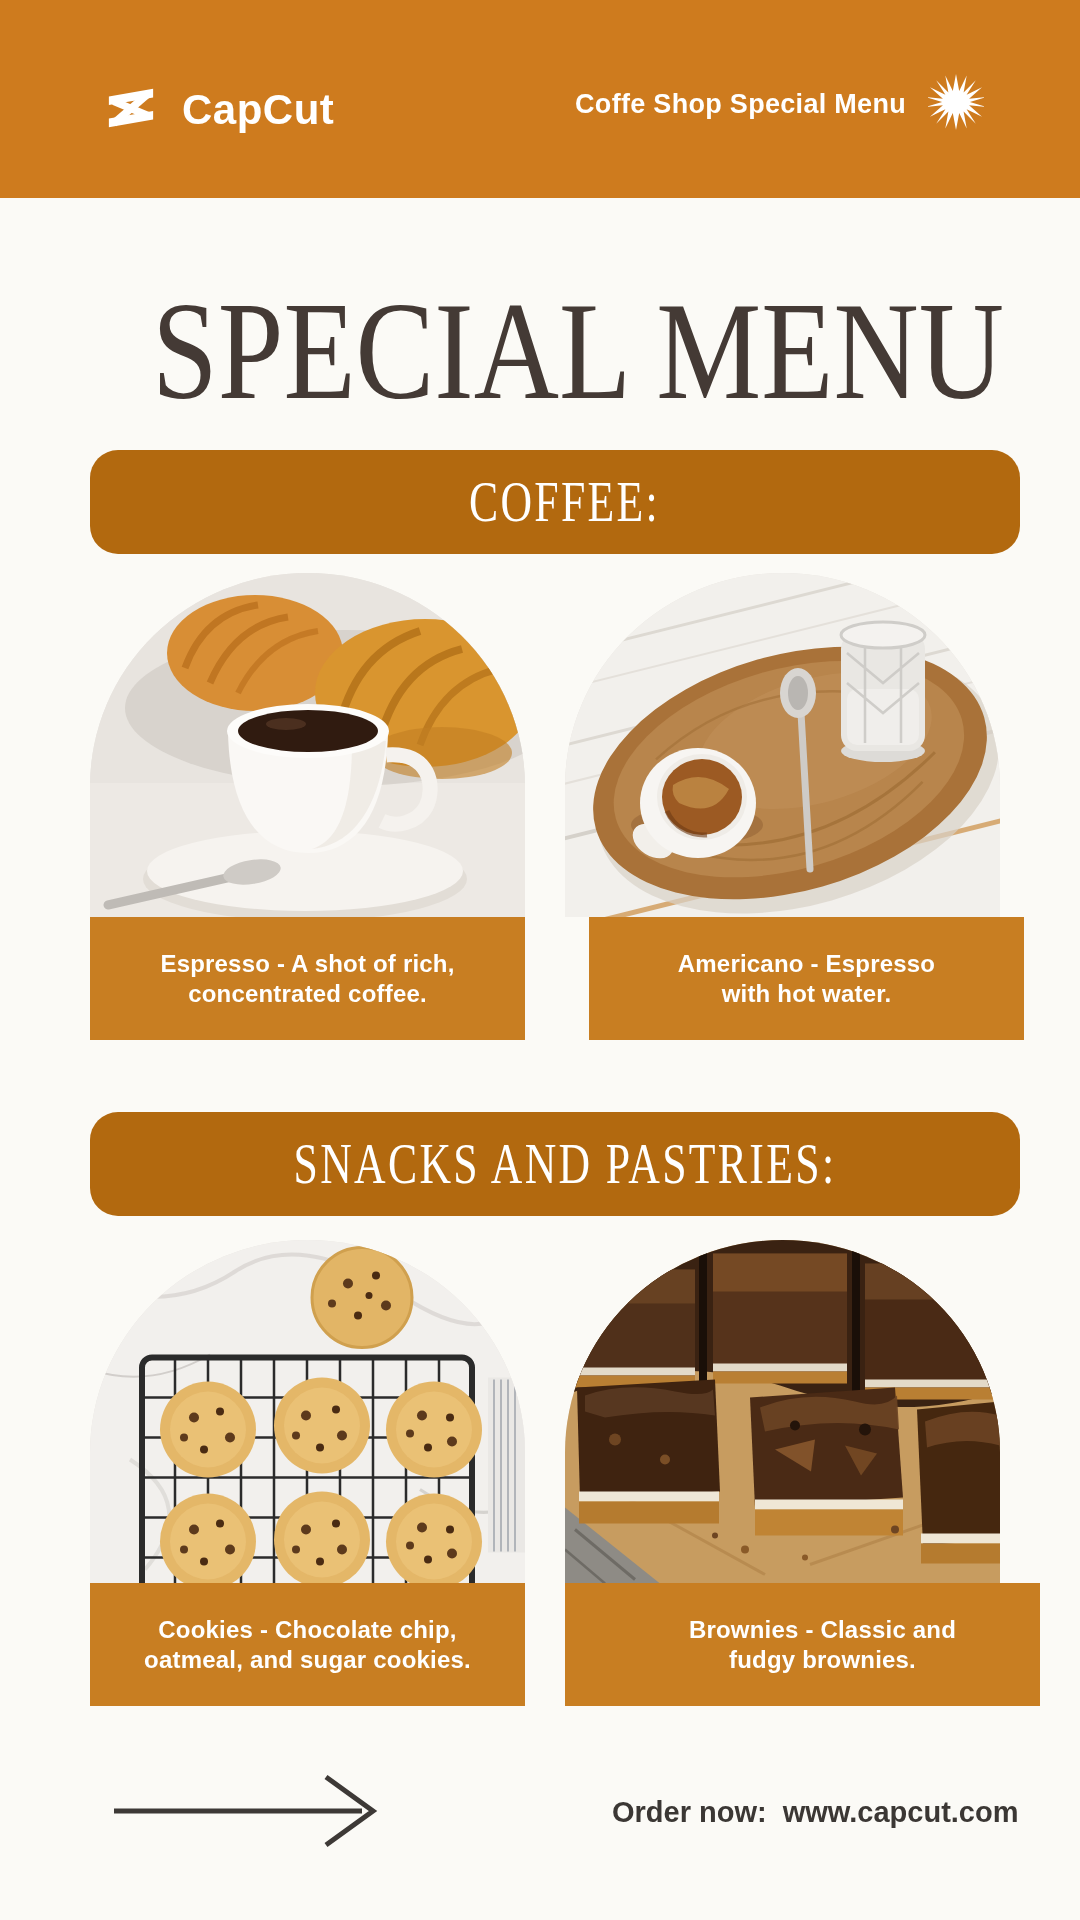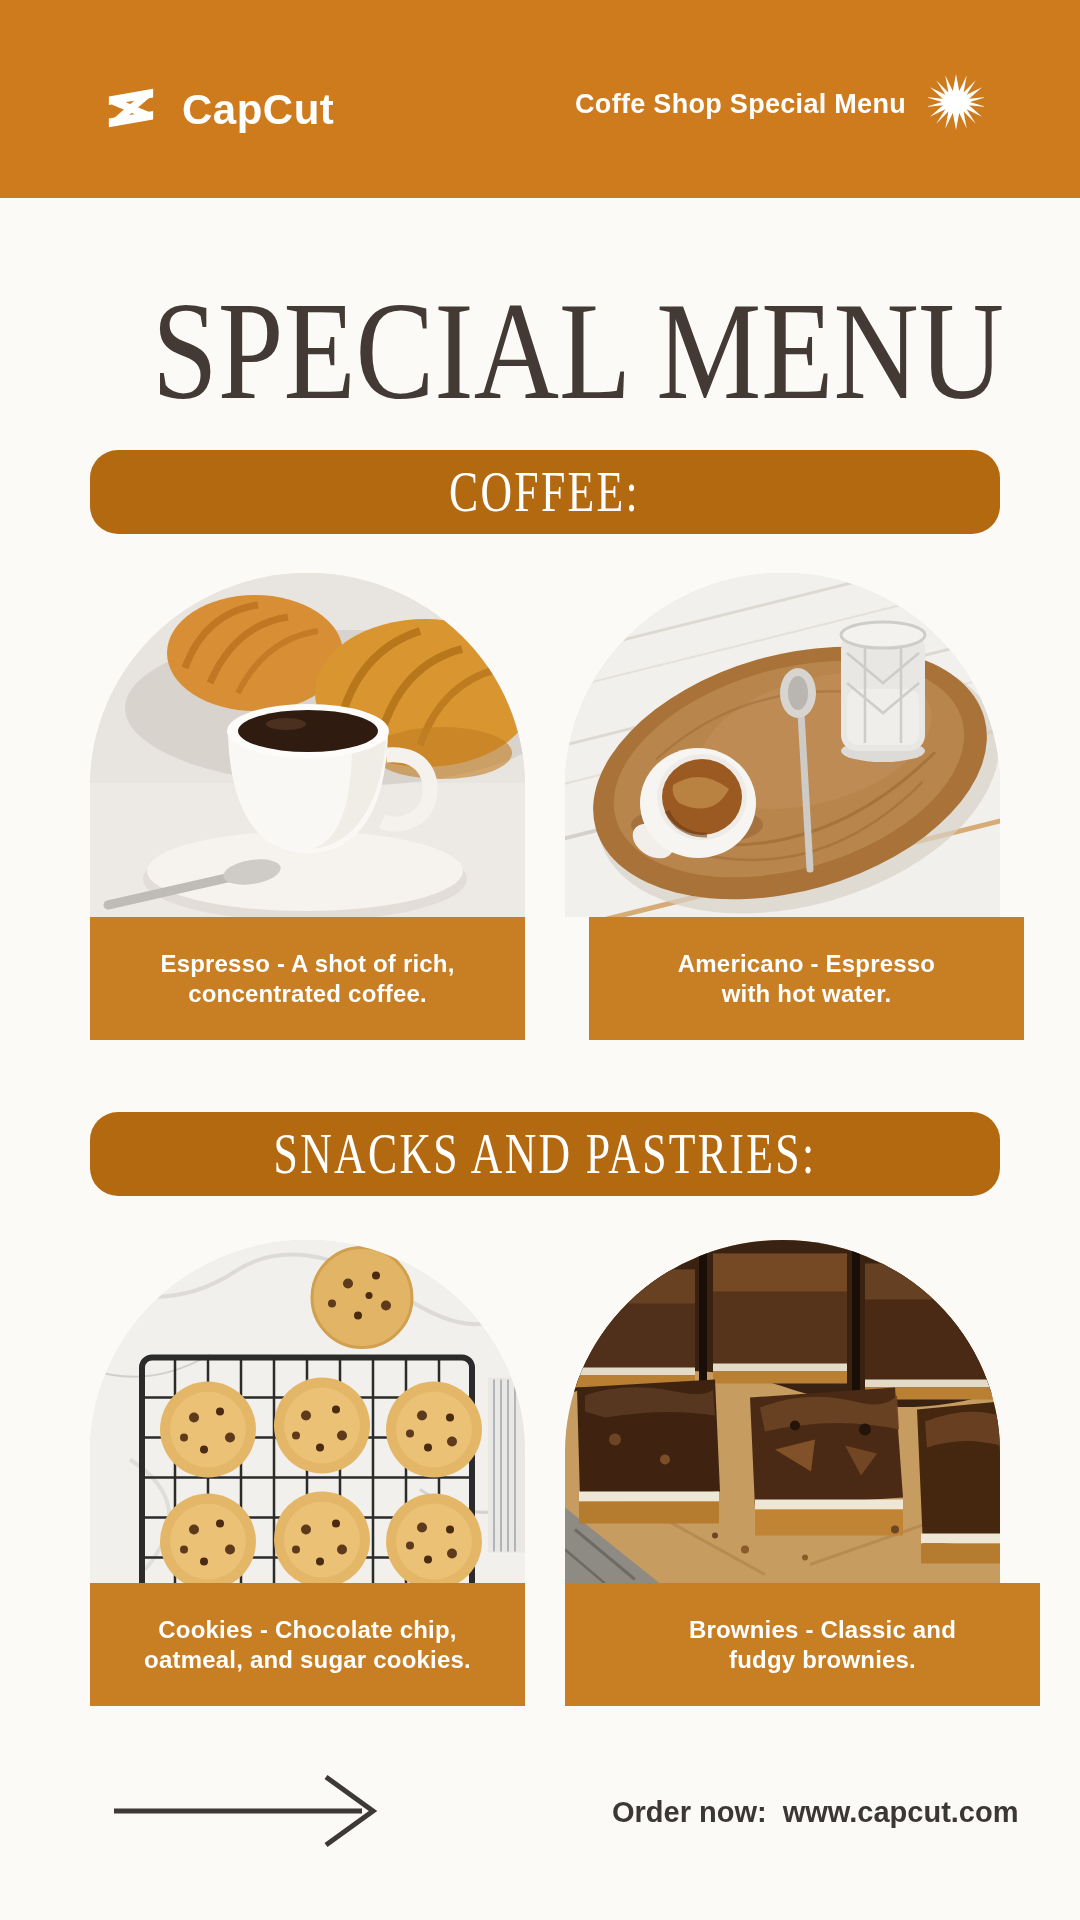--- a/index.html
+++ b/index.html
@@ -9,22 +9,22 @@
   }
   
   .header{position:absolute;left:0;top:0;width:1080px;height:198px;background:#CE7B1E;}
   .brand{position:absolute;left:106px;top:86px;display:flex;align-items:center;gap:26px;}
   .brand-name{color:#FFFFFF;font-size:42px;font-weight:bold;letter-spacing:0.5px;}
   .tagline-wrap{position:absolute;right:96px;top:74px;height:60px;display:flex;align-items:center;gap:22px;}
   .tagline{color:#FFFFFF;font-size:27px;font-weight:bold;letter-spacing:0.3px;white-space:nowrap;}
   
   .title-wrap{position:absolute;left:0;top:282px;width:944px;height:150px;text-align:center;margin-left:38px;}
   
-  .banner{position:absolute;left:90px;width:910px;height:84px;background:#B2690F;border-radius:28px;
-          display:flex;align-items:center;justify-content:center;}
+  .banner{position:absolute;left:90px;width:910px;height:104px;background:#B2690F;border-radius:28px;
+          display:flex;align-items:center;justify-content:center;padding-left:20px;}
   .banner .banner-text{color:#FFFFFF;font-family:"Liberation Serif",serif;font-size:56px;
           letter-spacing:3px;white-space:nowrap;transform:scale(0.78,1.02);}
   #banner-coffee{top:450px;}
   #banner-snacks{top:1112px;}
   
   .photo{position:absolute;width:435px;overflow:hidden;background:#E8E4DF;
          border-radius:50% 50% 0 0 / 62% 62% 0 0;}
   .photo svg{display:block;width:100%;height:100%;}
   #photo-espresso {left:90px; top:573px; height:344px;}
   #photo-americano{left:565px;top:573px; height:344px;}

